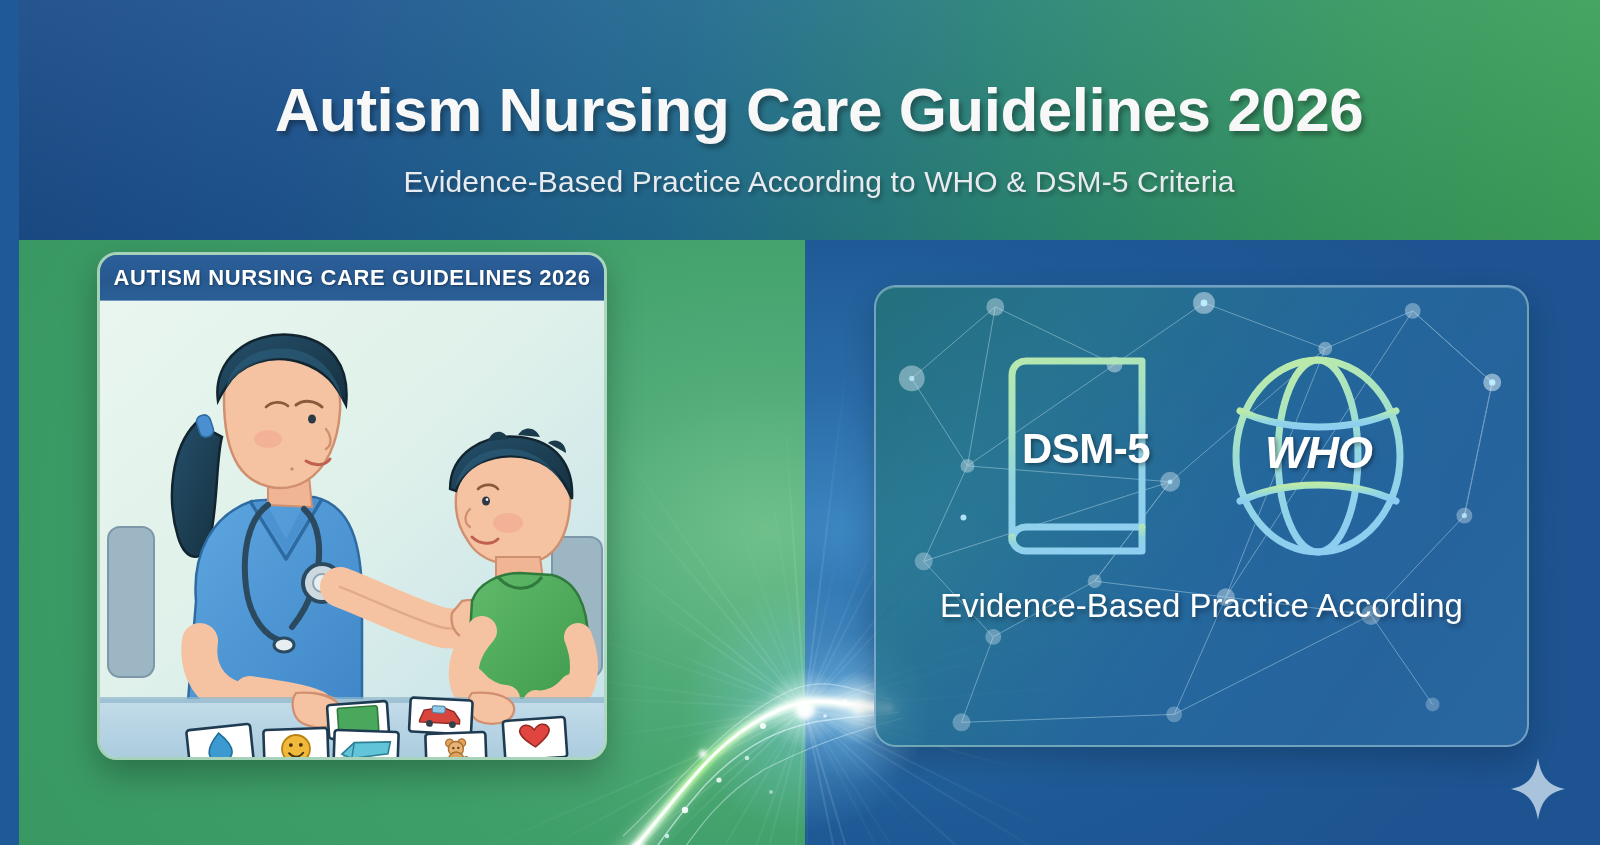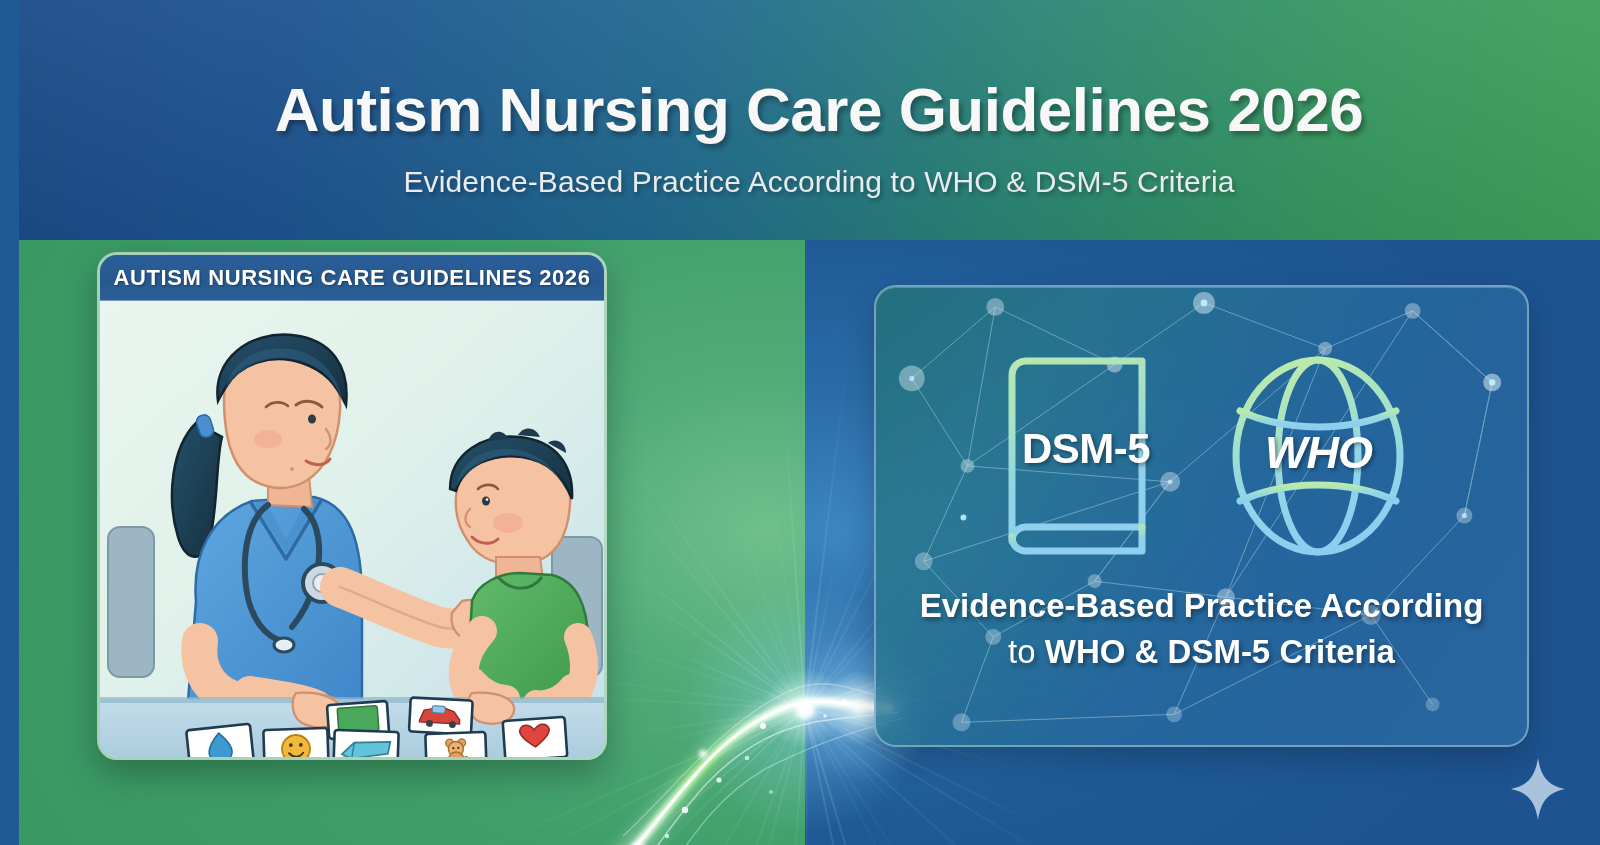--- a/index.html
+++ b/index.html
@@ -112,21 +112,21 @@
     position:absolute; left:0; right:0; text-align:center;
     color:#ffffff; font-weight:bold; text-shadow:2px 2px 4px rgba(0,0,0,.4);
   }
   .lbl-dsm{ top:76px; font-size:42px; letter-spacing:-.5px; padding-left:18px; }
   .lbl-who{ top:78px; font-size:45px; letter-spacing:-1px; }
 
   .pnl-cap{
     position:absolute; left:18px; right:18px; top:300px; text-align:center;
     color:#fff; text-shadow:2px 3px 5px rgba(0,0,0,.4);
   }
-  .pnl-cap .l1{ font-size:33px; font-weight:bold; white-space:nowrap; }
+  .pnl-cap .l1{ font-size:33px; font-weight:normal; white-space:nowrap; }
   .pnl-cap .l2{ font-size:33px; margin-top:8px; white-space:nowrap; }
   .pnl-cap .l2 b{ font-weight:bold; }
   .pnl-cap .l2 .lite{ font-weight:normal; }
 
   .sparkle{ position:absolute; left:1492px; top:758px; width:54px; height:62px; }
 </style>
 </head>
 <body>
 
 <div class="stage">
@@ -491,23 +491,20 @@
               <path d="M164 107 L198 107"></path>
             </g>
           </svg>
           <div class="icon-label lbl-who">WHO</div>
         </div>
 
       </div>
 
       <div class="pnl-cap">
         <div class="l1">Evidence-Based Practice According</div>
-        <div class="l2">
-          <span class="lite">to </span><b>WHO &amp; DSM-5 Criteria</b>
-        </div>
       </div>
 
     </div>
   </div>
 
   <svg class="sparkle" viewBox="0 0 54 62">
     <path d="M27 0 C30 18 36 27 54 31 C36 35 30 44 27 62 C24 44 18 35 0 31 C18 27 24 18 27 0 Z" fill="#a9c3dd"></path>
   </svg>
 
 </div>

